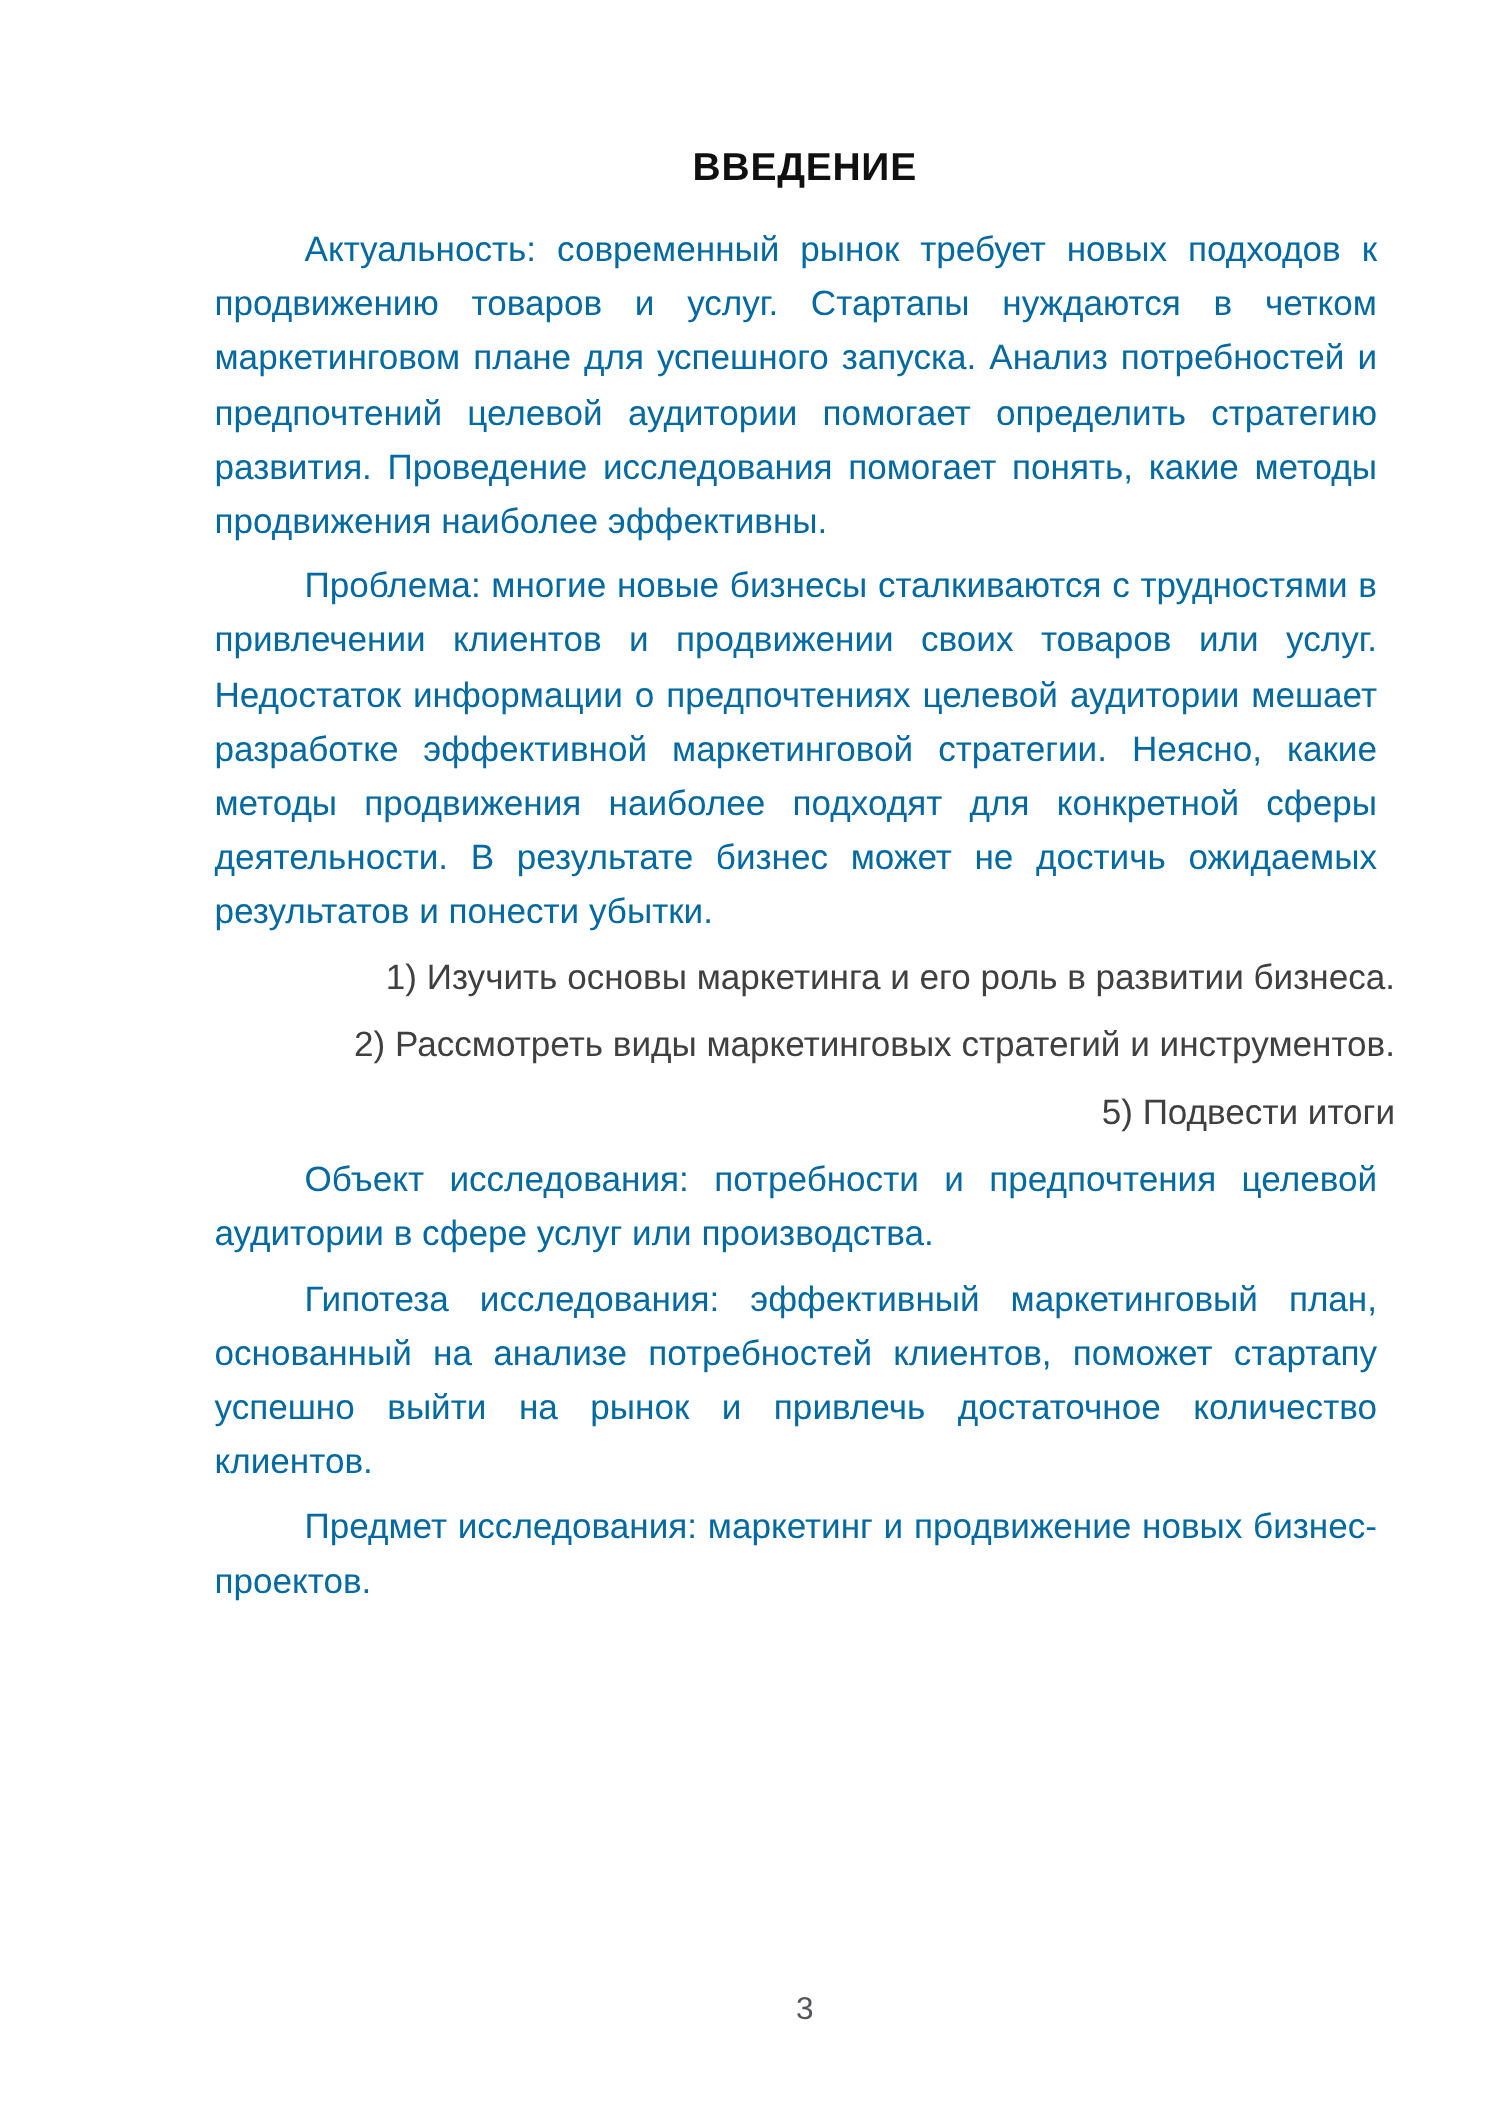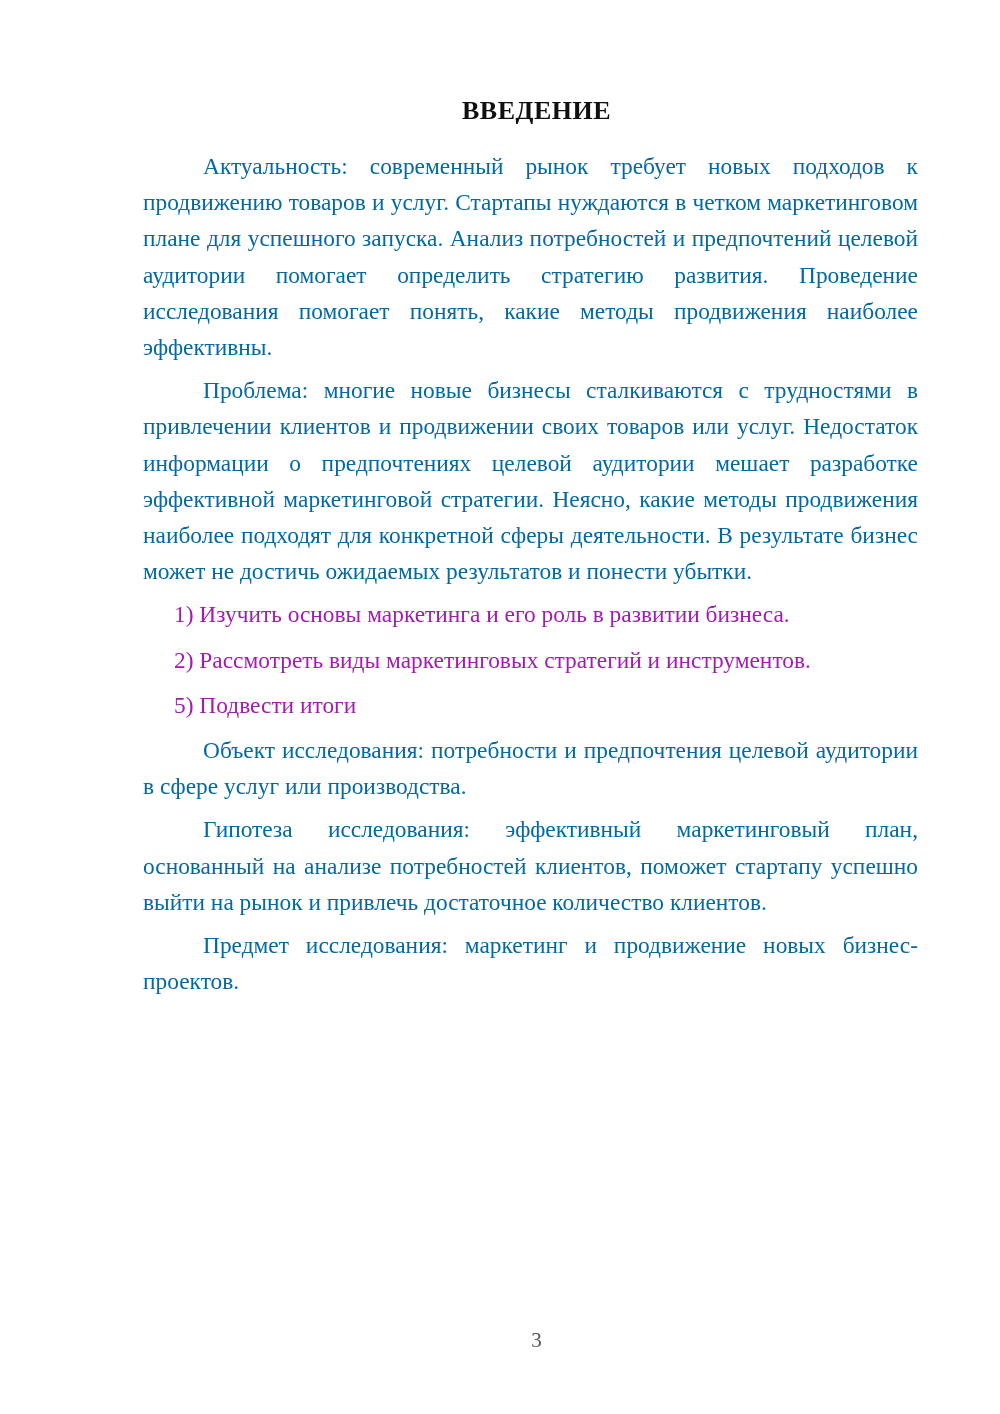--- a/index.html
+++ b/index.html
@@ -7,21 +7,21 @@
     margin: 0;
     padding: 0;
     background: #ffffff;
   }
   .page {
     position: relative;
     width: 1000px;
     height: 1414px;
     background: #ffffff;
     overflow: hidden;
-    font-family: Liberation Serif, serif;
+    font-family: Liberation Sans, sans-serif;
     color: #121212;
     padding-left: 32px;
   }
   .content {
     position: absolute;
     left: 143px;
     top: 96px;
     width: 787px;
   }
   .doc-title {
@@ -41,24 +41,24 @@
     text-indent: 60px;
     color: #0369a1;
   }
   .tasks-heading {
     text-align: left;
   }
   .task-item {
     margin: 0 0 9px 0;
     font-size: 23.4px;
     line-height: 36.2px;
-    text-align: left;
+    text-align: right;
     text-indent: 0;
     padding-left: 31px;
-    color: #a21caf;
+    color: #404040;
   }
   .page-number {
     position: absolute;
     left: 143px;
     top: 1328px;
     width: 787px;
     text-align: center;
     font-size: 21px;
     line-height: 24px;
     color: #54545c;

